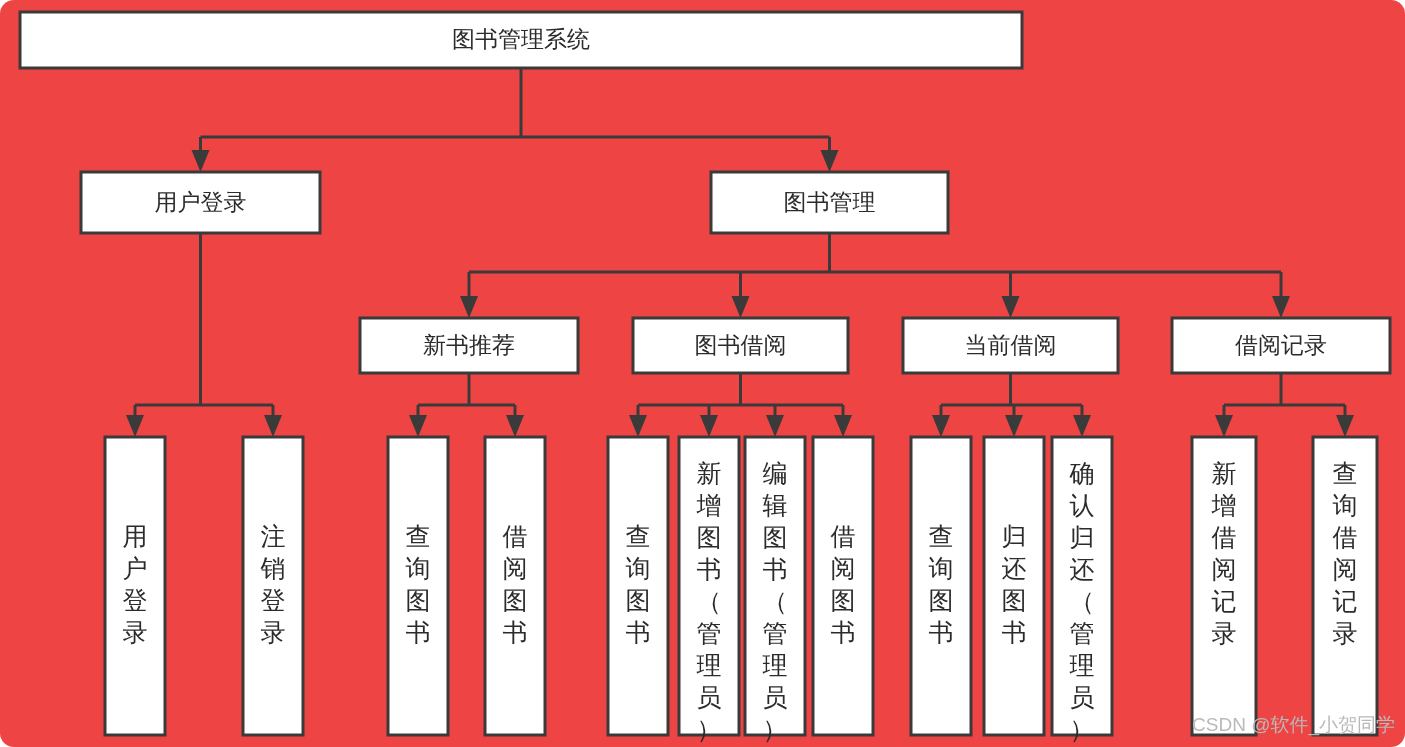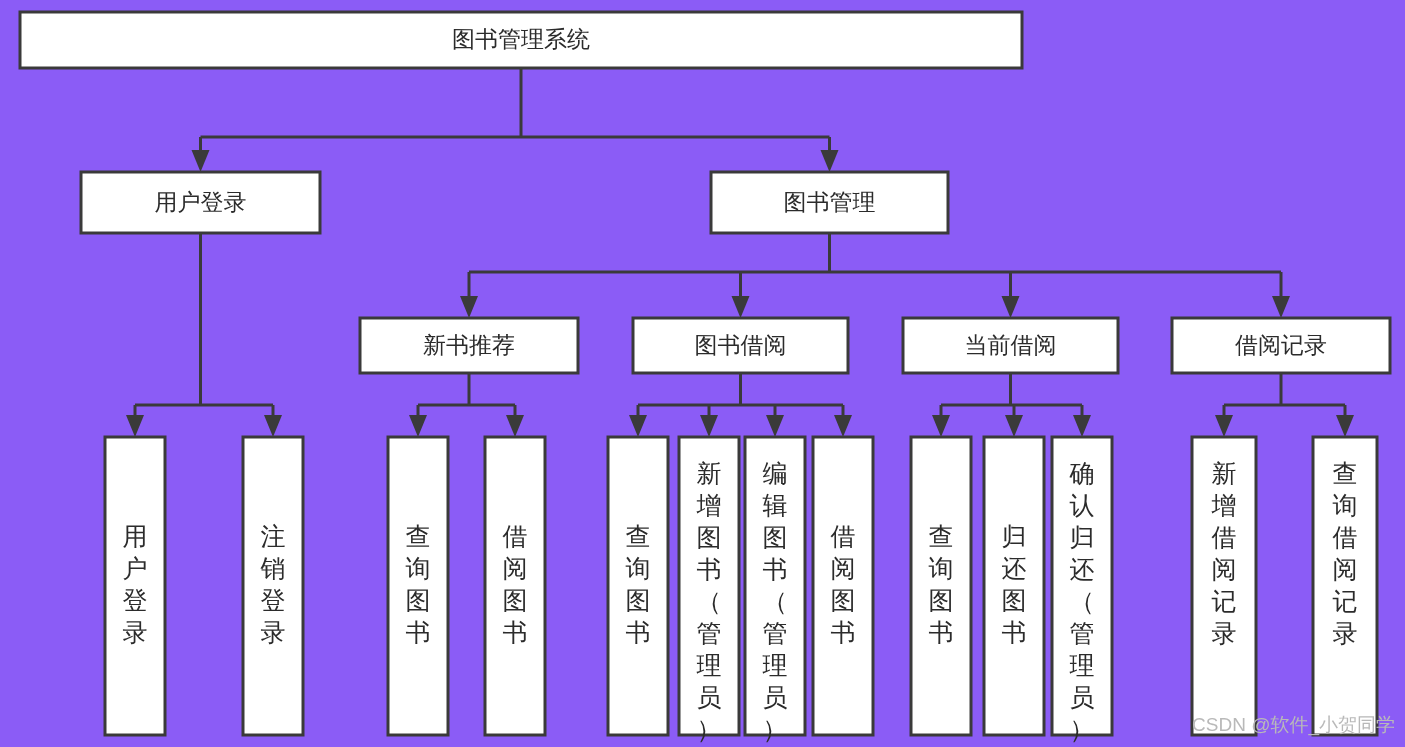--- a/index.html
+++ b/index.html
@@ -8,22 +8,23 @@
     padding: 0;
     background: #ffffff;
   }
   body {
     font-family: "Liberation Sans", "DejaVu Sans", sans-serif;
   }
   #diagram-root {
     position: relative;
     width: 1405px;
     height: 747px;
-    background: #8b5cf6;
+    background: #ef4444;
     overflow: hidden;
+    border-radius: 14px;
   }
   svg.diagram-canvas {
     position: absolute;
     left: 0;
     top: 0;
     width: 1405px;
     height: 747px;
     display: block;
   }
   .node-box {

